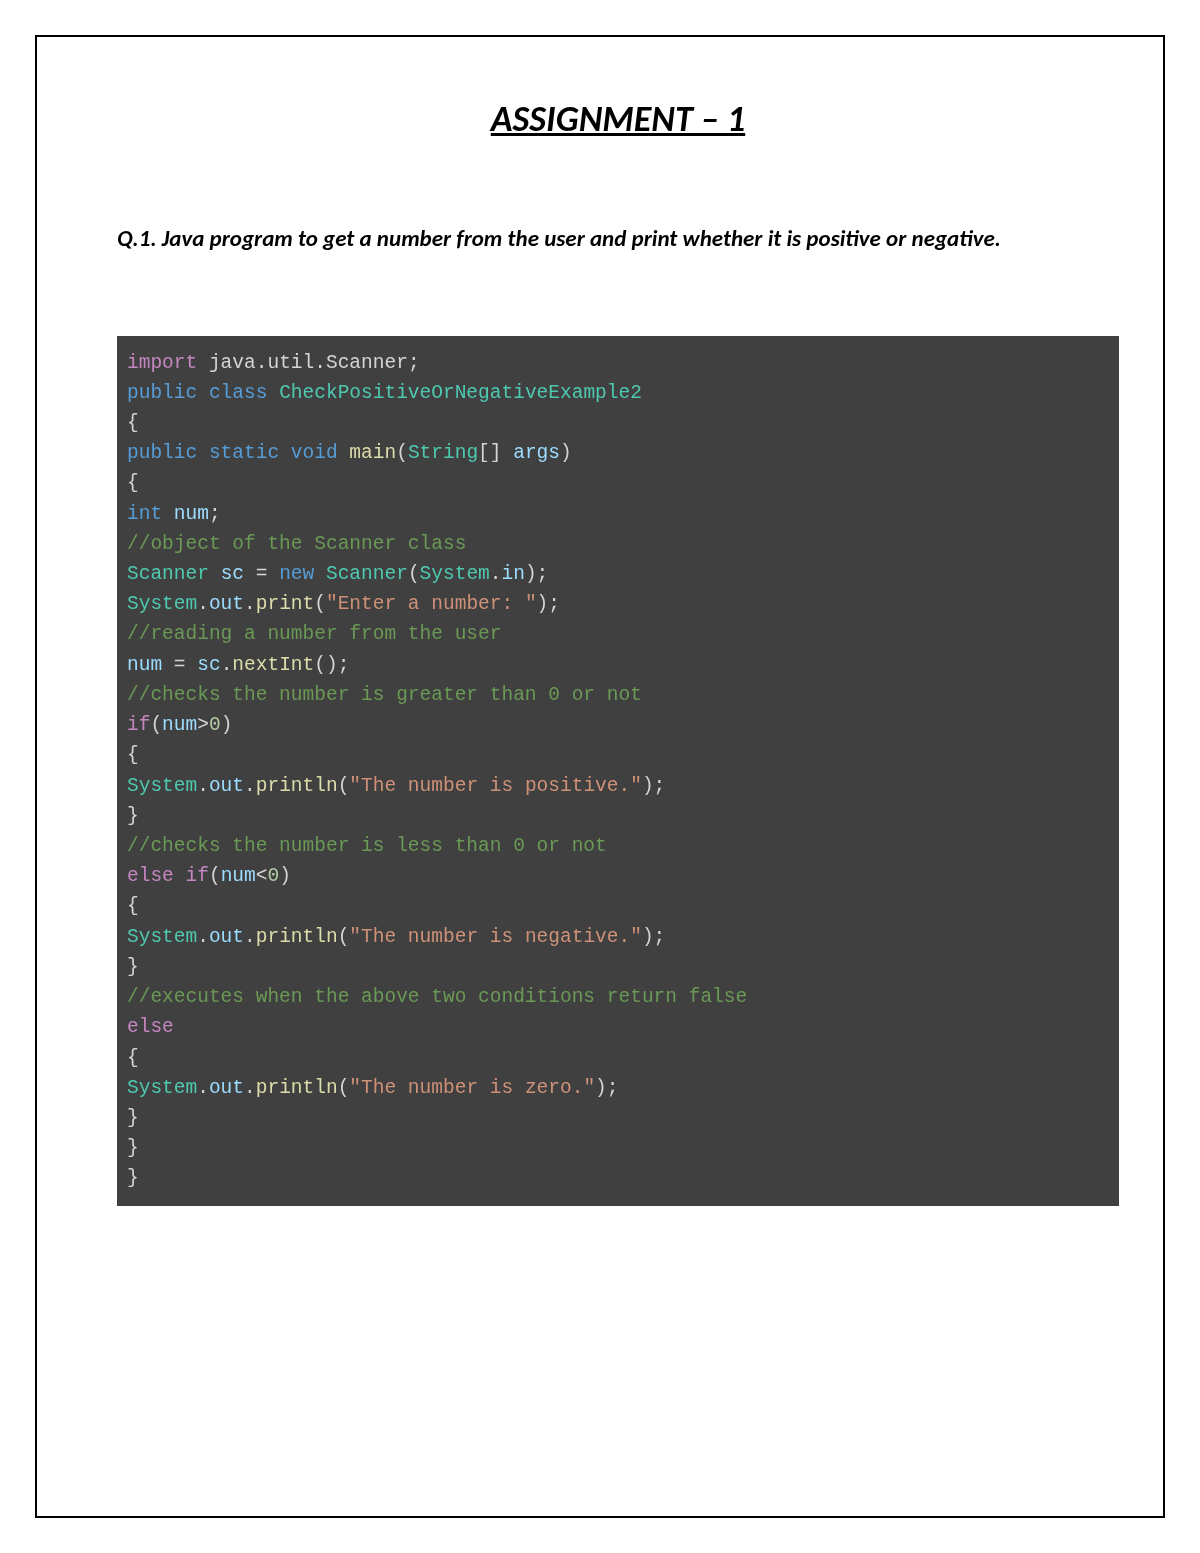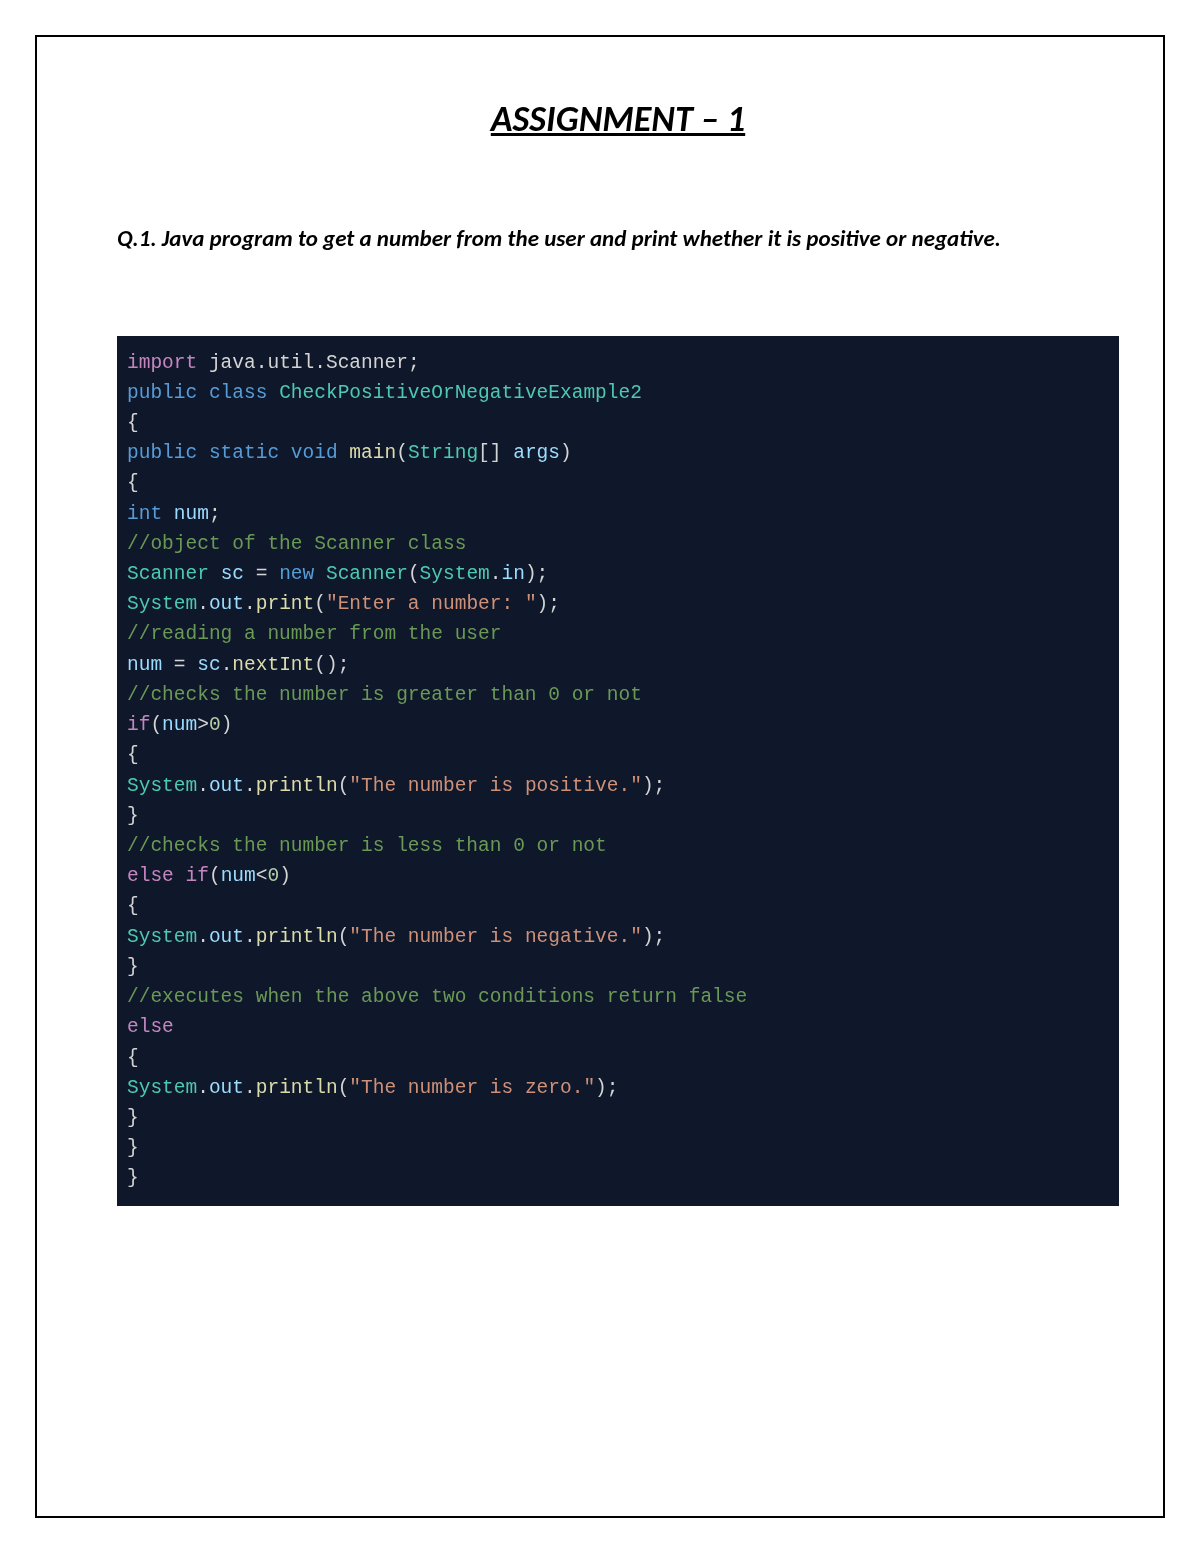--- a/index.html
+++ b/index.html
@@ -31,21 +31,21 @@
       margin-bottom: 80px;
     }
     .question {
       font-weight: bold;
       font-style: italic;
       font-size: 23px;
       line-height: 1.5;
       margin-bottom: 80px;
     }
     .code-block {
-      background: #0f172a;
+      background: #404040;
       color: #d4d4d4;
       font-family: 'Consolas', 'Courier New', monospace;
       font-size: 19.5px;
       padding: 12px 10px;
       line-height: 1.55;
       width: 100%;
       box-sizing: border-box;
       white-space: pre;
     }
     .kw-blue { color: #569cd6; }

